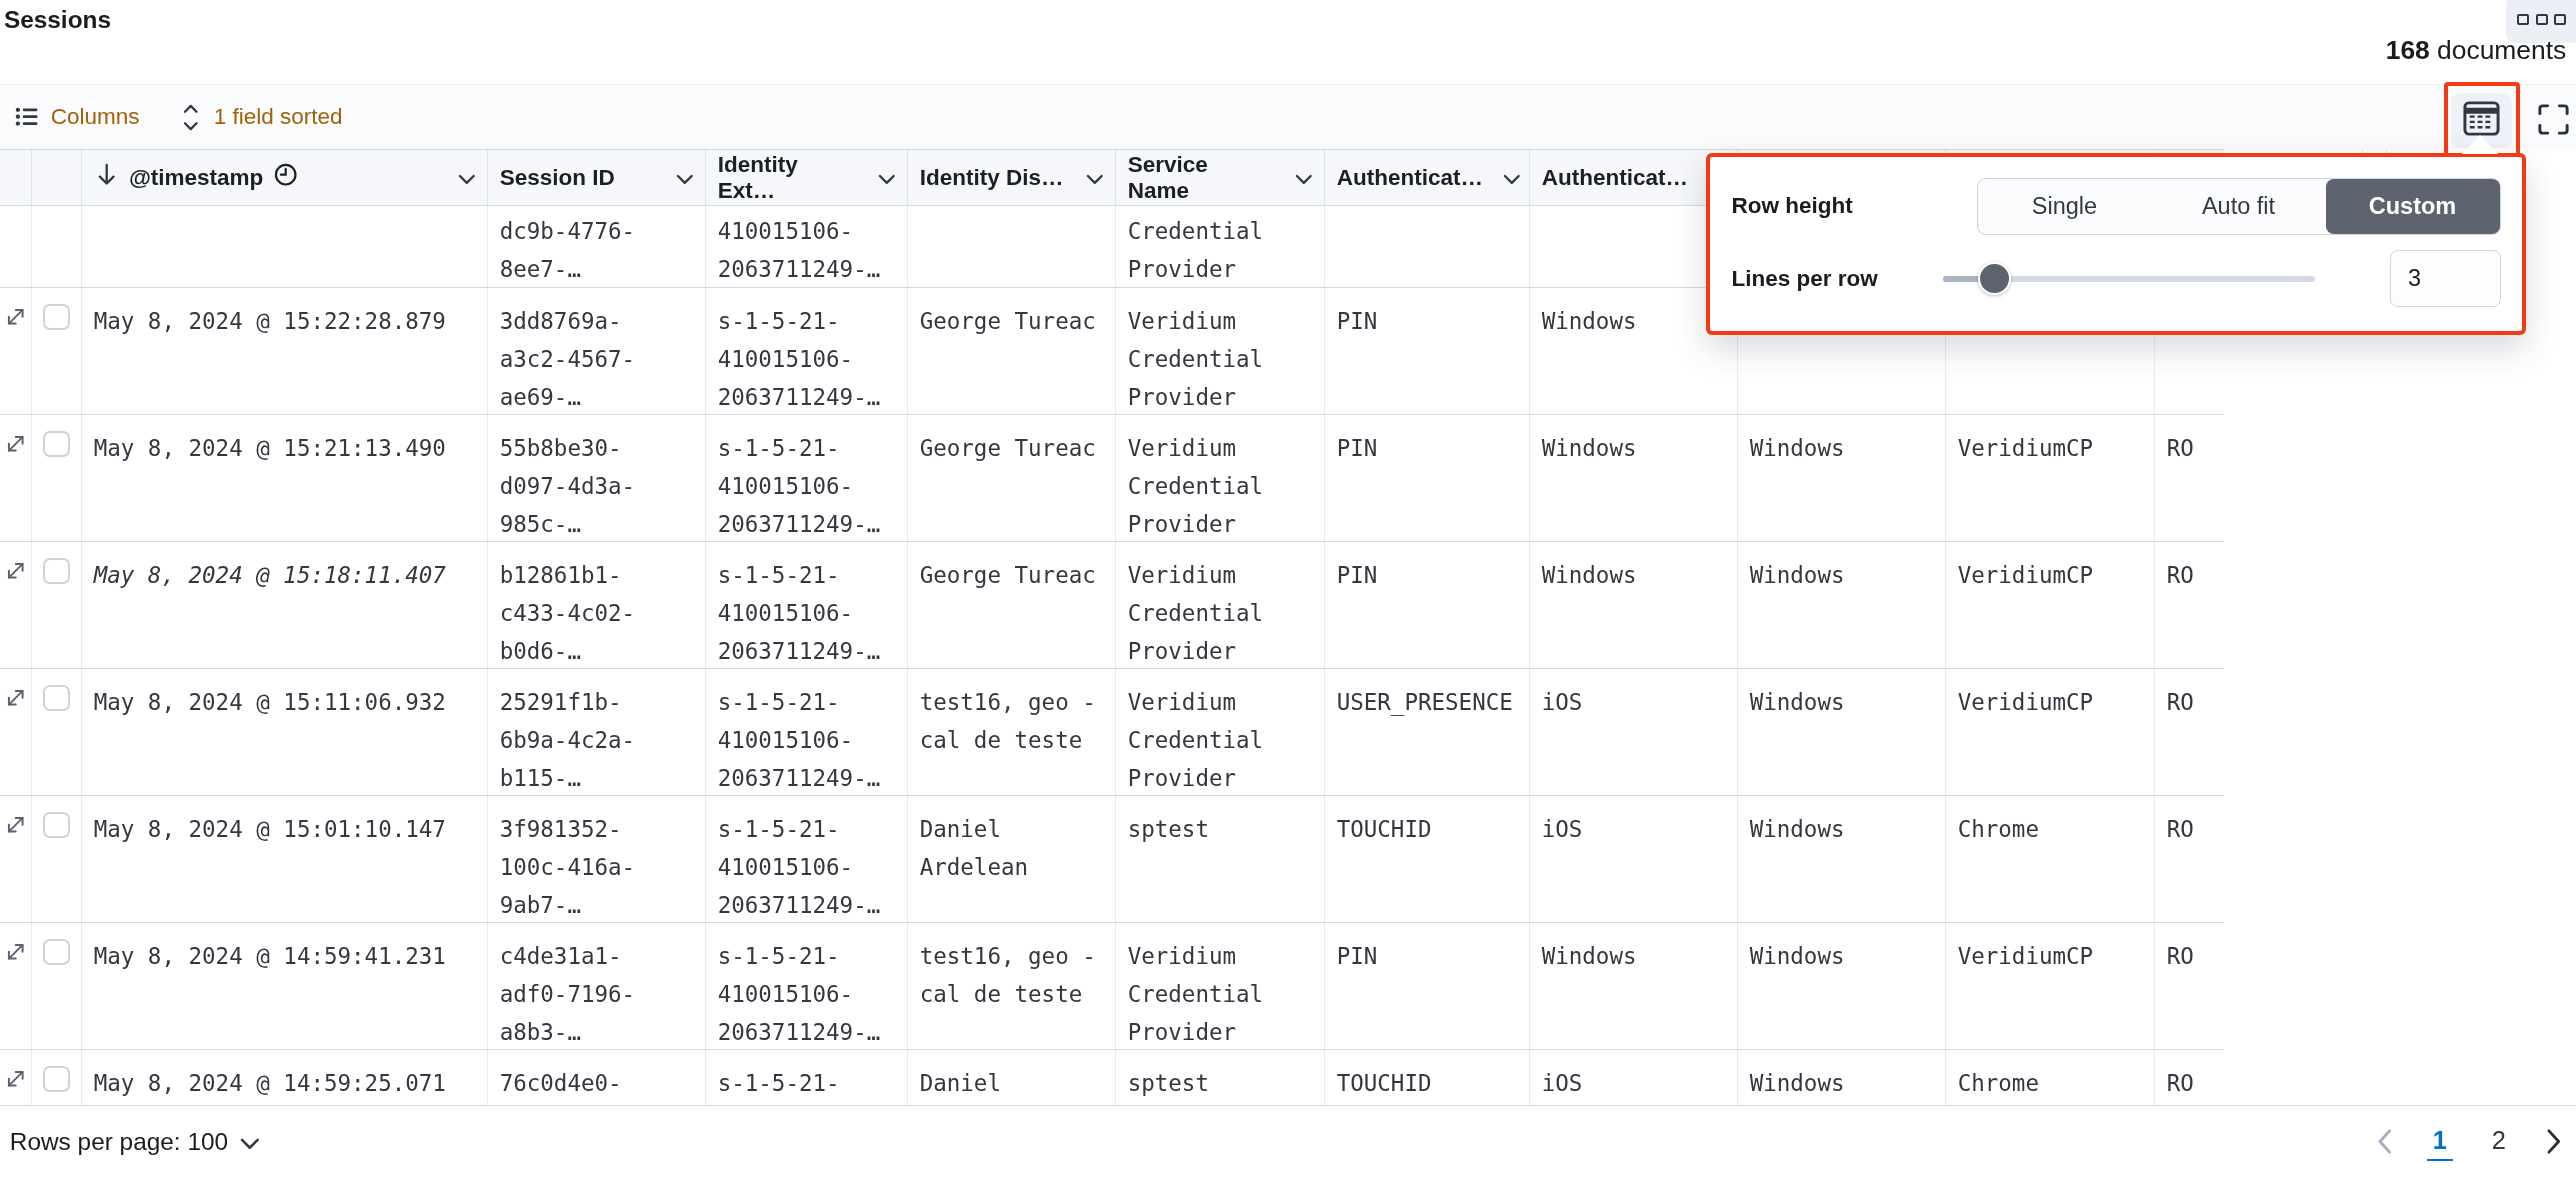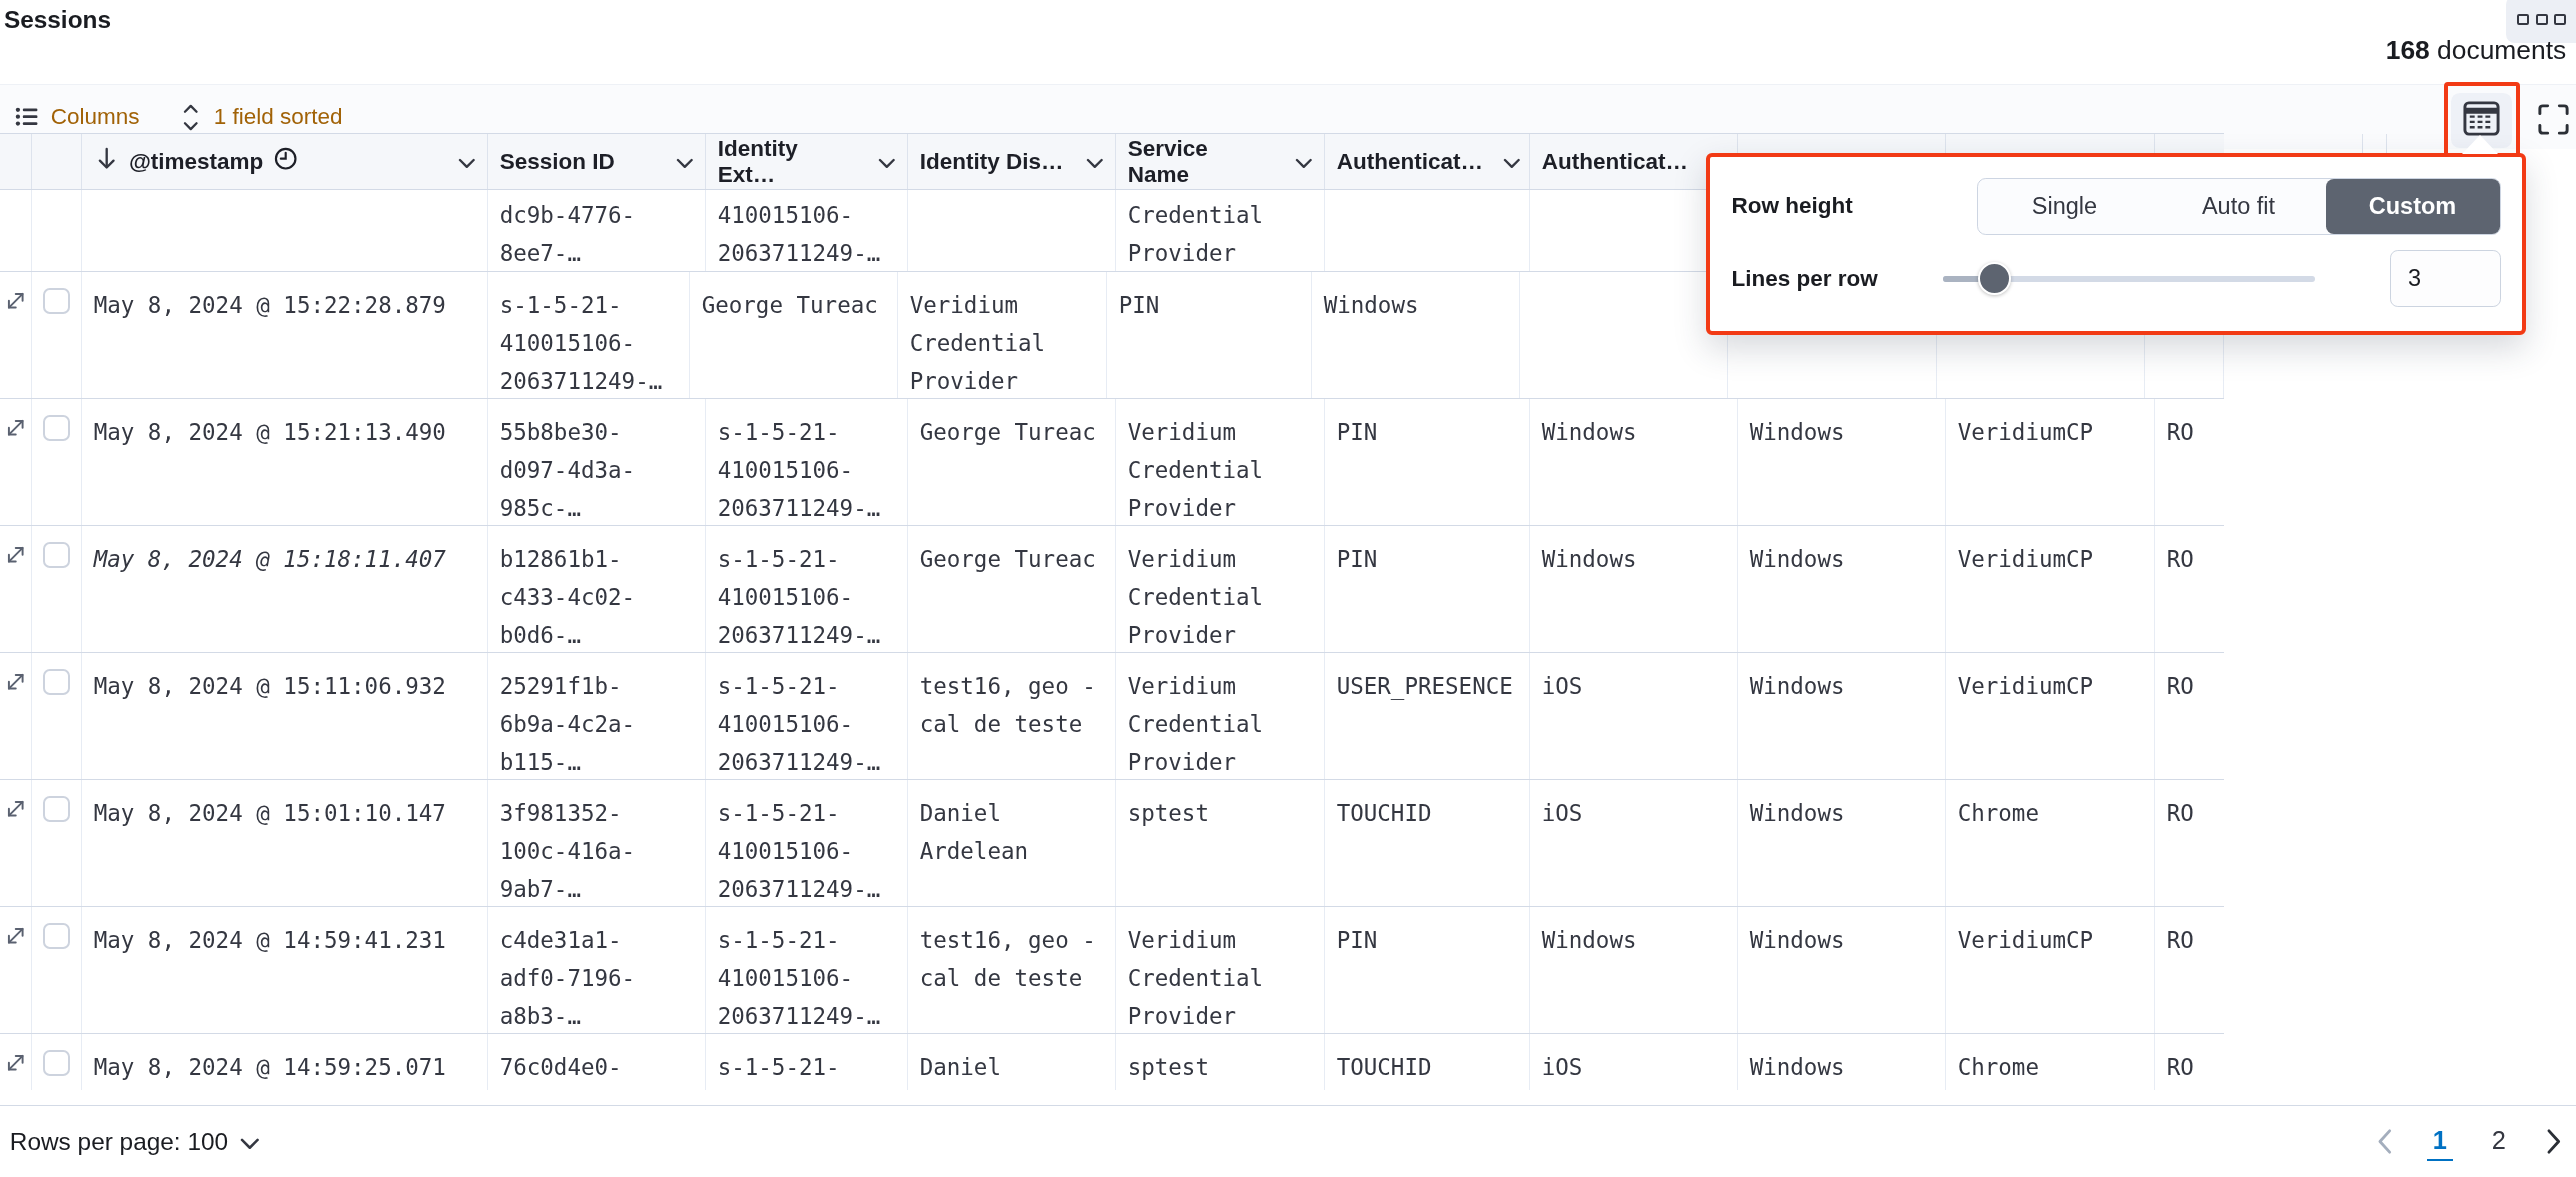--- a/index.html
+++ b/index.html
@@ -21,21 +21,21 @@
     background:#fafbfd; border-top:1px solid #eef1f6; display:flex; align-items:center; }
   .tb-btn { display:flex; align-items:center; gap:11.7px; font-size:22.5px; color:#a16207; margin-left:13.7px; cursor:pointer; }
   .tb-btn + .tb-btn { margin-left:39px; }
   .tb-icon { display:inline-flex; }
   #grid-display-btn { position:absolute; left:2451px; top:93px; width:61px; height:55px;
     background:#eef1f7; border-radius:8.8px; display:flex; align-items:center; justify-content:center; }
   #fullscreen-btn { position:absolute; left:2531px; top:99px; width:45px; height:45px;
     display:flex; align-items:center; justify-content:center; background:transparent; }
 
   
-  #grid { position:absolute; left:0; top:133px; width:2224px; }
+  #grid { position:absolute; left:0; top:149px; width:2224px; }
   #grid-header { display:flex; height:57px; background:#f5f7fa;
     border-top:1px solid #d3dae6; border-bottom:1px solid #d3dae6; }
   .header-cell { display:flex; align-items:center; padding:0 11.7px; gap:9.8px;
     border-right:1px solid #dde3ed; font-size:22.5px; font-weight:700; color:#1d1f27; overflow:hidden; }
   .header-cell:last-child { flex:1 1 auto; }
   .header-cell .spacer { flex:1; }
   #grid-body { position:relative; height:900px; overflow:hidden; }
   .grid-row { display:flex; height:127px; border-bottom:1px solid #d3dae6; background:#fff; }
   .grid-row.partial { height:82px; }
   .grid-cell { padding:13.7px 11.7px 0 11.7px; border-right:1px solid #e7ecf4; overflow:hidden;
@@ -244,20 +244,25 @@
               <path d="M11 4 H18 V11"></path>
               <path d="M4 11 V18 H11"></path>
             </svg></div>
         </div>
         <div class="ctl-cell" style="width: 50px; flex: 0 0 50px;">
           <div class="checkbox"></div>
         </div>
         <div class="grid-cell mono" style="width: 406px; flex: 0 0 406px;">
           <div class="cell-line">May 8, 2024 @ 15:22:28.879</div>
         </div>
+        <div class="grid-cell mono" style="width: 218px; flex: 0 0 218px;">
+          <div class="cell-line">3dd8769a-</div>
+          <div class="cell-line">a3c2-4567-</div>
+          <div class="cell-line">ae69-…</div>
+        </div>
         <div class="grid-cell mono" style="width: 202px; flex: 0 0 202px;">
           <div class="cell-line">s-1-5-21-</div>
           <div class="cell-line">410015106-</div>
           <div class="cell-line">2063711249-…</div>
         </div>
         <div class="grid-cell mono" style="width: 208px; flex: 0 0 208px;">
           <div class="cell-line">George Tureac</div>
         </div>
         <div class="grid-cell mono" style="width: 209px; flex: 0 0 209px;">
           <div class="cell-line">Veridium</div>

